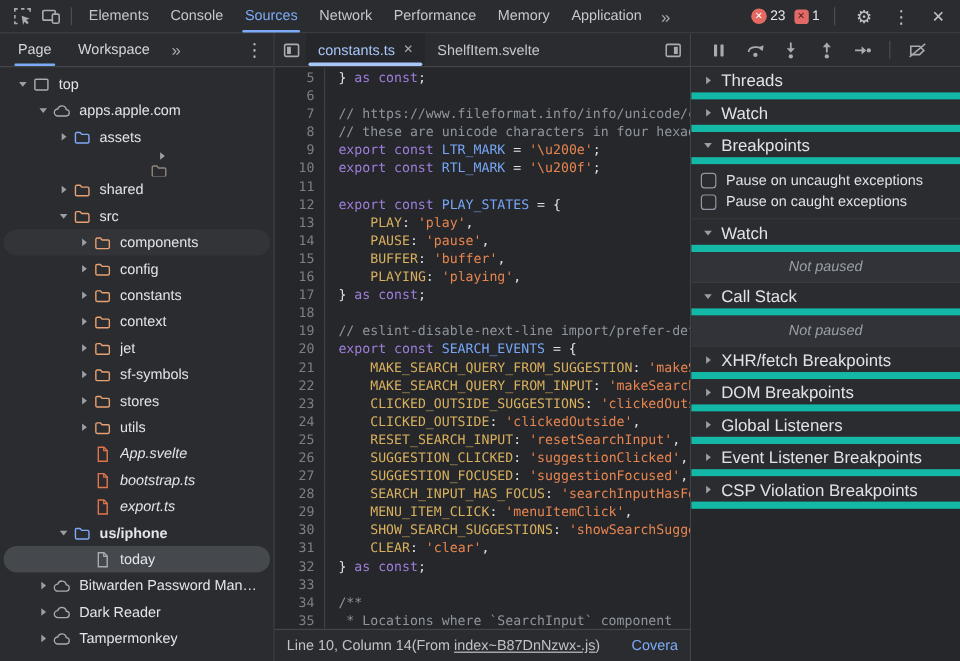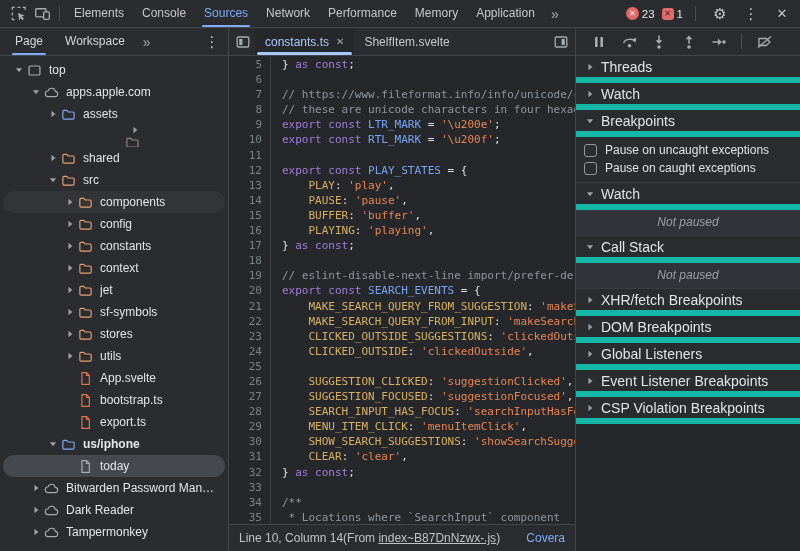--- a/index.html
+++ b/index.html
@@ -30,21 +30,21 @@
   .nav-tab.active::after{content:"";position:absolute;left:8px;right:8px;bottom:0;height:2.5px;background:#7cacf8;border-radius:2px;}
   .nav-menu{margin-left:auto;}
   .tree{flex:1;overflow:hidden;padding-top:3px;font-size:12px;}
   .tree-row{height:22px;display:flex;align-items:center;margin:0 3px;border-radius:12px;white-space:nowrap;overflow:hidden;}
   .tree-row.hover{background:#323438;}
   .tree-row.selected{background:#45484d;}
   .caret{width:15px;display:inline-flex;justify-content:center;align-items:center;color:#9aa0a6;flex:none;}
   .titem-icon{width:15px;height:15px;margin:0 7px 0 1px;flex:none;display:inline-flex;align-items:center;}
   .c-orange{color:#e8a173}.c-blue{color:#7faaf7}.c-dim{color:#8f867e}.c-gray{color:#a7acb3}.c-red{color:#e2744e}
   .tree-label{color:#e2e5e9;overflow:hidden;text-overflow:ellipsis;}
-  .tree-label.italic{}
+  .tree-label.italic{font-style:italic;}
   .tree-label.dim{color:#84898f;}
 
   .editor{width:346px;flex:none;display:flex;flex-direction:column;border-right:1px solid #43454a;background:#26272b;}
   .ed-tabbar{height:27px;flex:none;border-bottom:1px solid #43454a;display:flex;align-items:center;background:#2b2c2f;padding:0 2px;}
   .ed-tab{display:flex;align-items:center;gap:7px;padding:0 10px;height:27px;font-size:12px;color:#c4c8cd;position:relative;flex:none;}
   .ed-tab.active{color:#a8c7fa;background:#26272b;}
   .ed-tab.active::after{content:"";position:absolute;left:2px;right:2px;bottom:0;height:3px;background:#a8c7fa;border-radius:2px;}
   .tab-close{font-size:10px;color:#a7acb3;}
   .ed-spacer{flex:1;}
   .code{flex:1;overflow:hidden;font-family:"DejaVu Sans Mono","Liberation Mono",monospace;font-size:11px;line-height:15.1px;padding-top:1px;}
@@ -443,21 +443,21 @@
             <div class="code-line"><span class="ln">15</span><span class="ctext"><span class="tk-pln">    </span><span class="tk-prop">BUFFER</span><span class="tk-pln">: </span><span class="tk-str">'buffer'</span><span class="tk-pln">,</span></span></div>
             <div class="code-line"><span class="ln">16</span><span class="ctext"><span class="tk-pln">    </span><span class="tk-prop">PLAYING</span><span class="tk-pln">: </span><span class="tk-str">'playing'</span><span class="tk-pln">,</span></span></div>
             <div class="code-line"><span class="ln">17</span><span class="ctext"><span class="tk-pln">} </span><span class="tk-kw">as const</span><span class="tk-pln">;</span></span></div>
             <div class="code-line"><span class="ln">18</span><span class="ctext"></span></div>
             <div class="code-line"><span class="ln">19</span><span class="ctext"><span class="tk-com">// eslint-disable-next-line import/prefer-default-export</span></span></div>
             <div class="code-line"><span class="ln">20</span><span class="ctext"><span class="tk-kw">export const </span><span class="tk-var">SEARCH_EVENTS</span><span class="tk-pln"> = {</span></span></div>
             <div class="code-line"><span class="ln">21</span><span class="ctext"><span class="tk-pln">    </span><span class="tk-prop">MAKE_SEARCH_QUERY_FROM_SUGGESTION</span><span class="tk-pln">: </span><span class="tk-str">'makeSearchQueryFromSuggestion'</span></span></div>
             <div class="code-line"><span class="ln">22</span><span class="ctext"><span class="tk-pln">    </span><span class="tk-prop">MAKE_SEARCH_QUERY_FROM_INPUT</span><span class="tk-pln">: </span><span class="tk-str">'makeSearchQueryFromInput'</span></span></div>
             <div class="code-line"><span class="ln">23</span><span class="ctext"><span class="tk-pln">    </span><span class="tk-prop">CLICKED_OUTSIDE_SUGGESTIONS</span><span class="tk-pln">: </span><span class="tk-str">'clickedOutsideSuggestions'</span></span></div>
             <div class="code-line"><span class="ln">24</span><span class="ctext"><span class="tk-pln">    </span><span class="tk-prop">CLICKED_OUTSIDE</span><span class="tk-pln">: </span><span class="tk-str">'clickedOutside'</span><span class="tk-pln">,</span></span></div>
-            <div class="code-line"><span class="ln">25</span></div>
+            <div class="code-line"><span class="ln">25</span><span class="ctext"><span class="tk-pln">    </span><span class="tk-prop">RESET_SEARCH_INPUT</span><span class="tk-pln">: </span><span class="tk-str">'resetSearchInput'</span><span class="tk-pln">,</span></span></div>
             <div class="code-line"><span class="ln">26</span><span class="ctext"><span class="tk-pln">    </span><span class="tk-prop">SUGGESTION_CLICKED</span><span class="tk-pln">: </span><span class="tk-str">'suggestionClicked'</span><span class="tk-pln">,</span></span></div>
             <div class="code-line"><span class="ln">27</span><span class="ctext"><span class="tk-pln">    </span><span class="tk-prop">SUGGESTION_FOCUSED</span><span class="tk-pln">: </span><span class="tk-str">'suggestionFocused'</span><span class="tk-pln">,</span></span></div>
             <div class="code-line"><span class="ln">28</span><span class="ctext"><span class="tk-pln">    </span><span class="tk-prop">SEARCH_INPUT_HAS_FOCUS</span><span class="tk-pln">: </span><span class="tk-str">'searchInputHasFocus'</span></span></div>
             <div class="code-line"><span class="ln">29</span><span class="ctext"><span class="tk-pln">    </span><span class="tk-prop">MENU_ITEM_CLICK</span><span class="tk-pln">: </span><span class="tk-str">'menuItemClick'</span><span class="tk-pln">,</span></span></div>
             <div class="code-line"><span class="ln">30</span><span class="ctext"><span class="tk-pln">    </span><span class="tk-prop">SHOW_SEARCH_SUGGESTIONS</span><span class="tk-pln">: </span><span class="tk-str">'showSearchSuggestions'</span></span></div>
             <div class="code-line"><span class="ln">31</span><span class="ctext"><span class="tk-pln">    </span><span class="tk-prop">CLEAR</span><span class="tk-pln">: </span><span class="tk-str">'clear'</span><span class="tk-pln">,</span></span></div>
             <div class="code-line"><span class="ln">32</span><span class="ctext"><span class="tk-pln">} </span><span class="tk-kw">as const</span><span class="tk-pln">;</span></span></div>
             <div class="code-line"><span class="ln">33</span><span class="ctext"></span></div>
             <div class="code-line"><span class="ln">34</span><span class="ctext"><span class="tk-com">/**</span></span></div>
             <div class="code-line"><span class="ln">35</span><span class="ctext"><span class="tk-com"> * Locations where `SearchInput` component</span></span></div>

